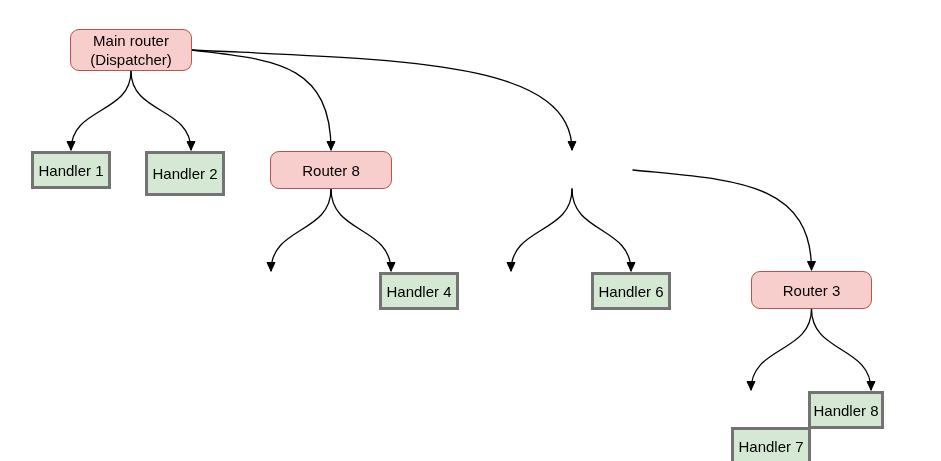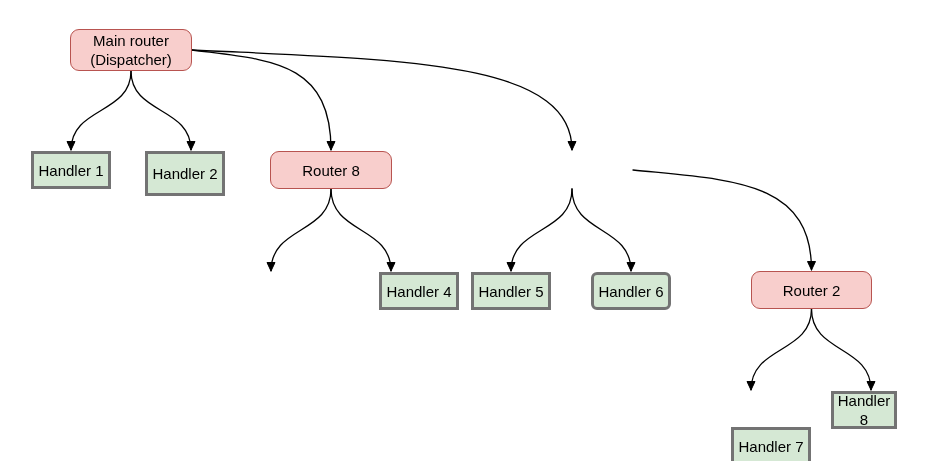--- a/index.html
+++ b/index.html
@@ -97,33 +97,30 @@
   <div class="node router" style="left:270px; top:151px; width:122px; height:38px;">
     <span>Router 8</span>
   </div>
 
 
   <div class="node handler" style="left:351px; top:272px; width:80px; height:38px;margin-left:28px;">
     <span>Handler 4</span>
   </div>
 
 
-  <div class="node handler" style="left:471px; top:272px; width:80px; height:38px;">
-    <span>Handler 5</span>
-  </div>
 
-  <div class="node handler" style="left:591px; top:272px; width:80px; height:38px;border-radius:6px;">
+  <div class="node handler" style="left:591px; top:272px; width:80px; height:38px;">
     <span>Handler 6</span>
   </div>
 
   <div class="node router" style="left:751px; top:271px; width:121px; height:38px;">
-    <span>Router 2</span>
+    <span>Router 3</span>
   </div>
 
   <div class="node handler" style="left:731px; top:391px; width:80px; height:38px;margin-top:36px;">
     <span>Handler 7</span>
   </div>
 
-  <div class="node handler" style="left:831px; top:391px; width:66px; height:38px;">
+  <div class="node handler" style="left:808px; top:391px; width:76px; height:38px;">
     <span>Handler 8</span>
   </div>
 
 </div>
 
 </body></html>

